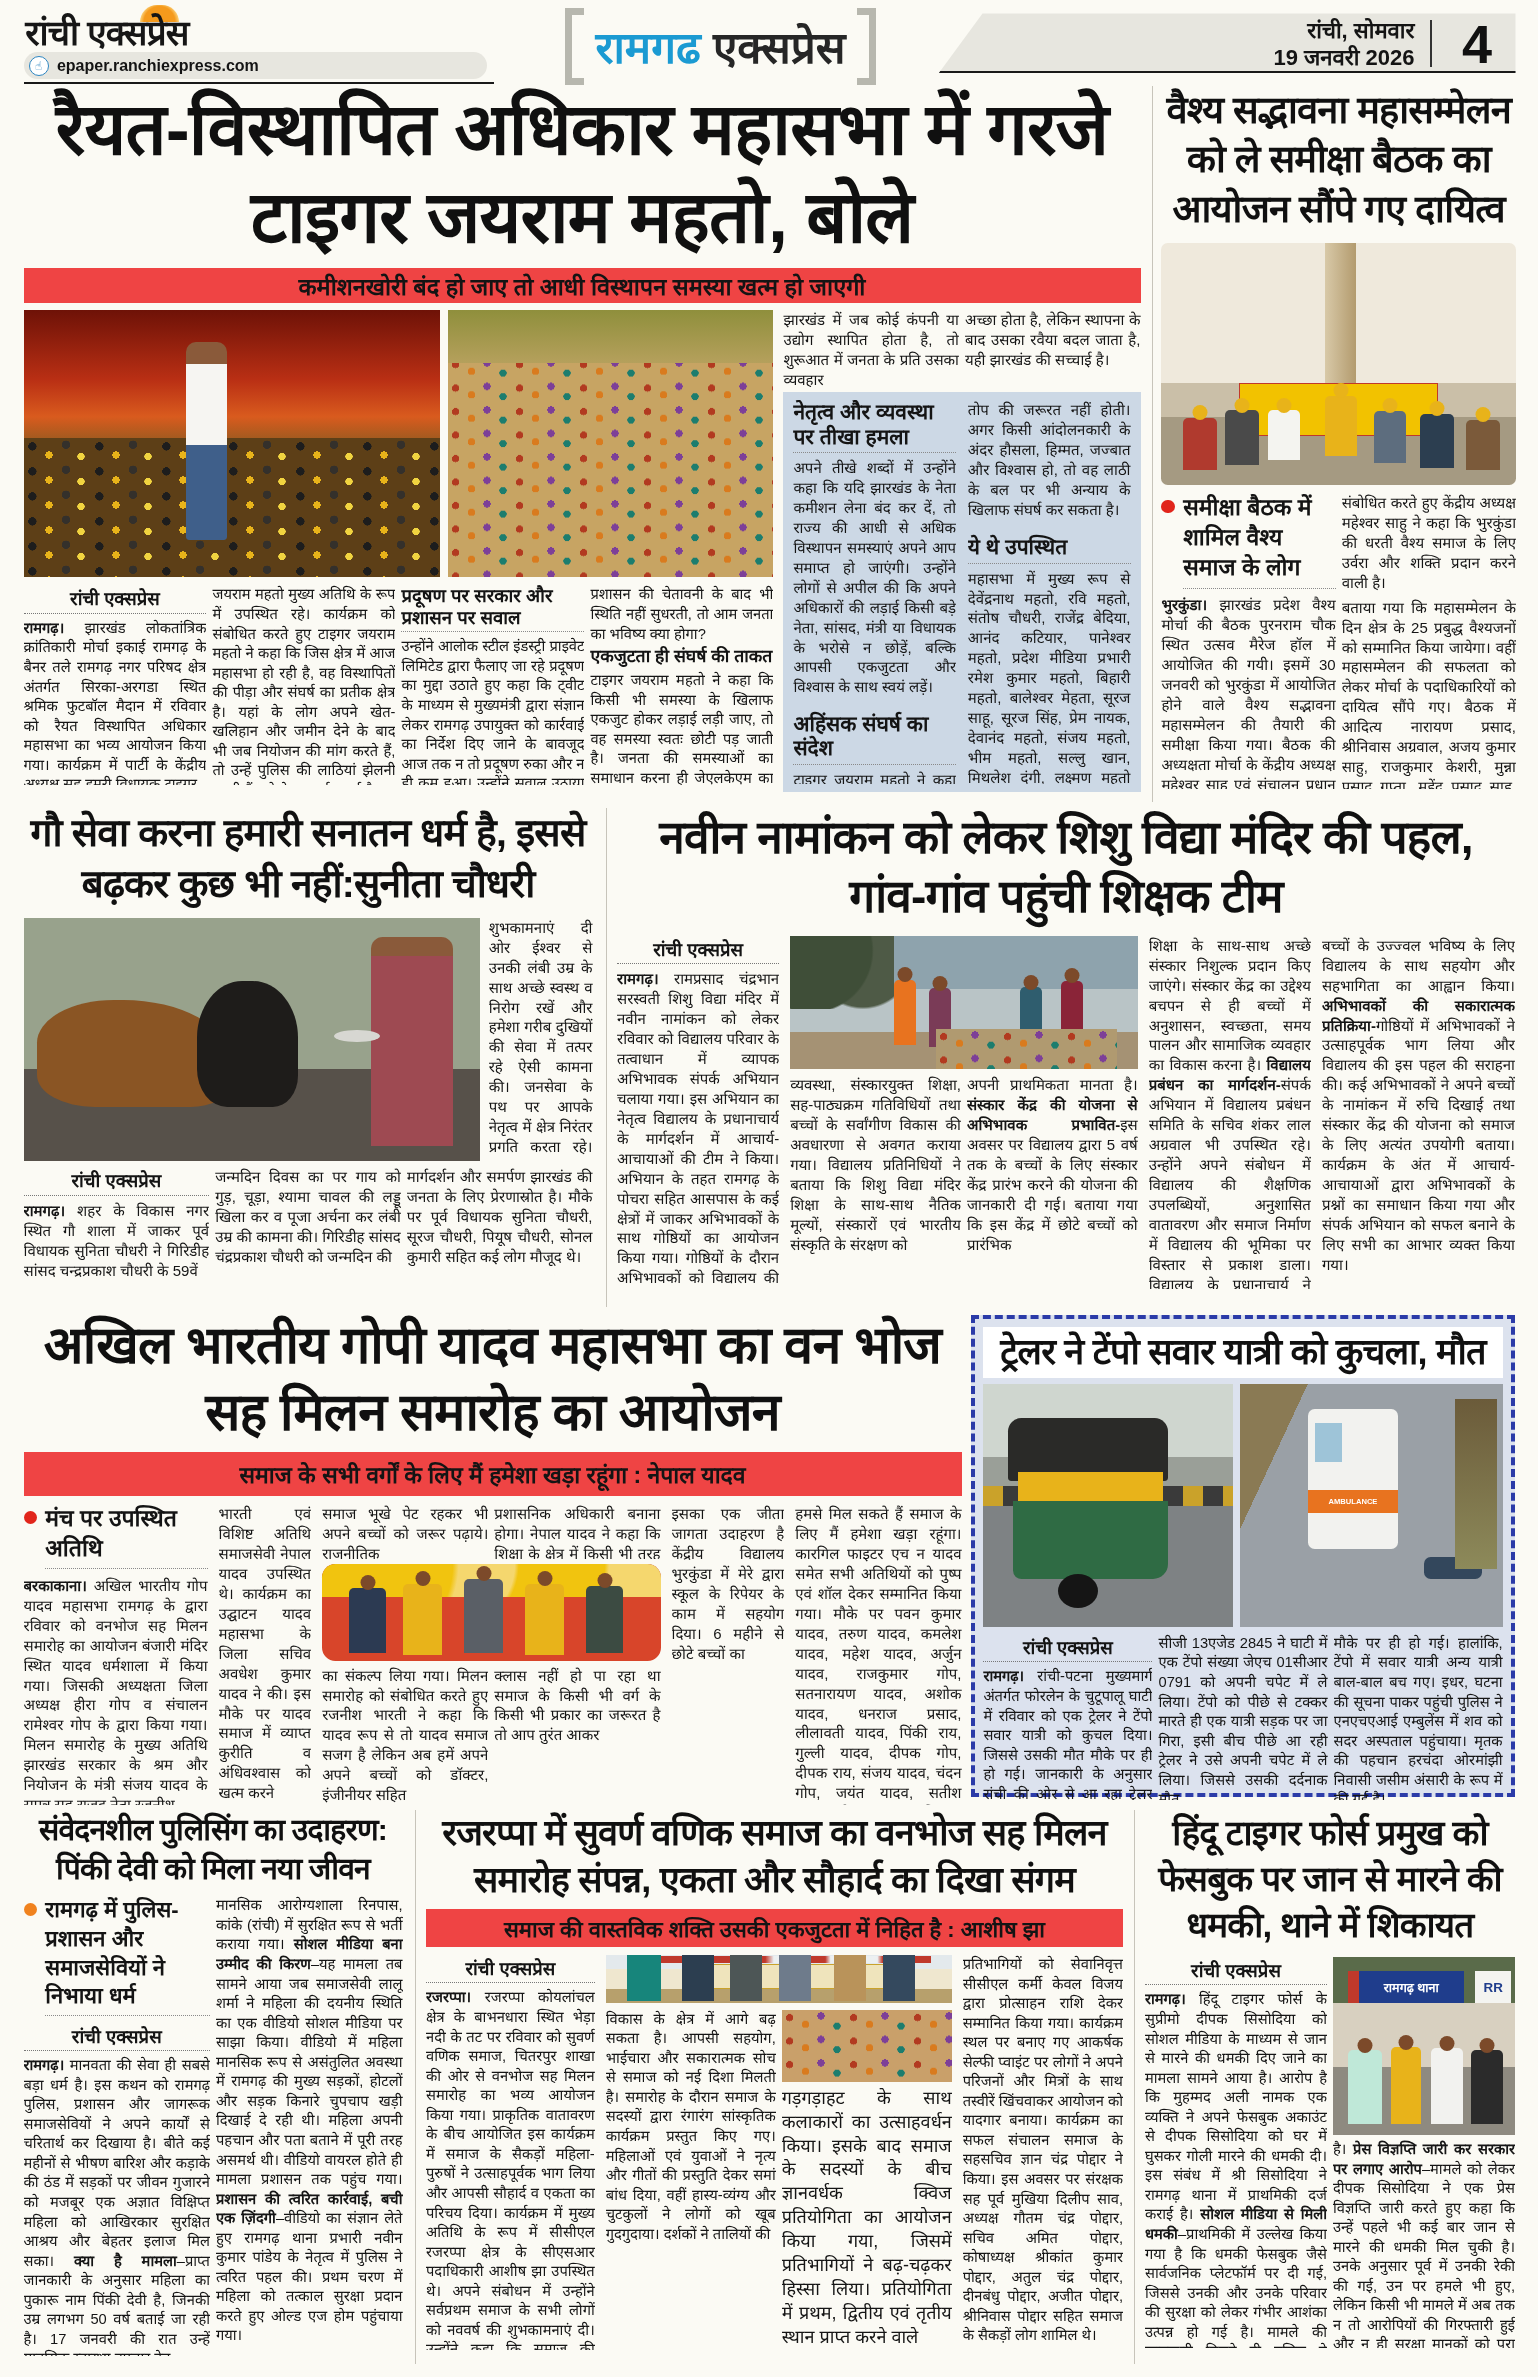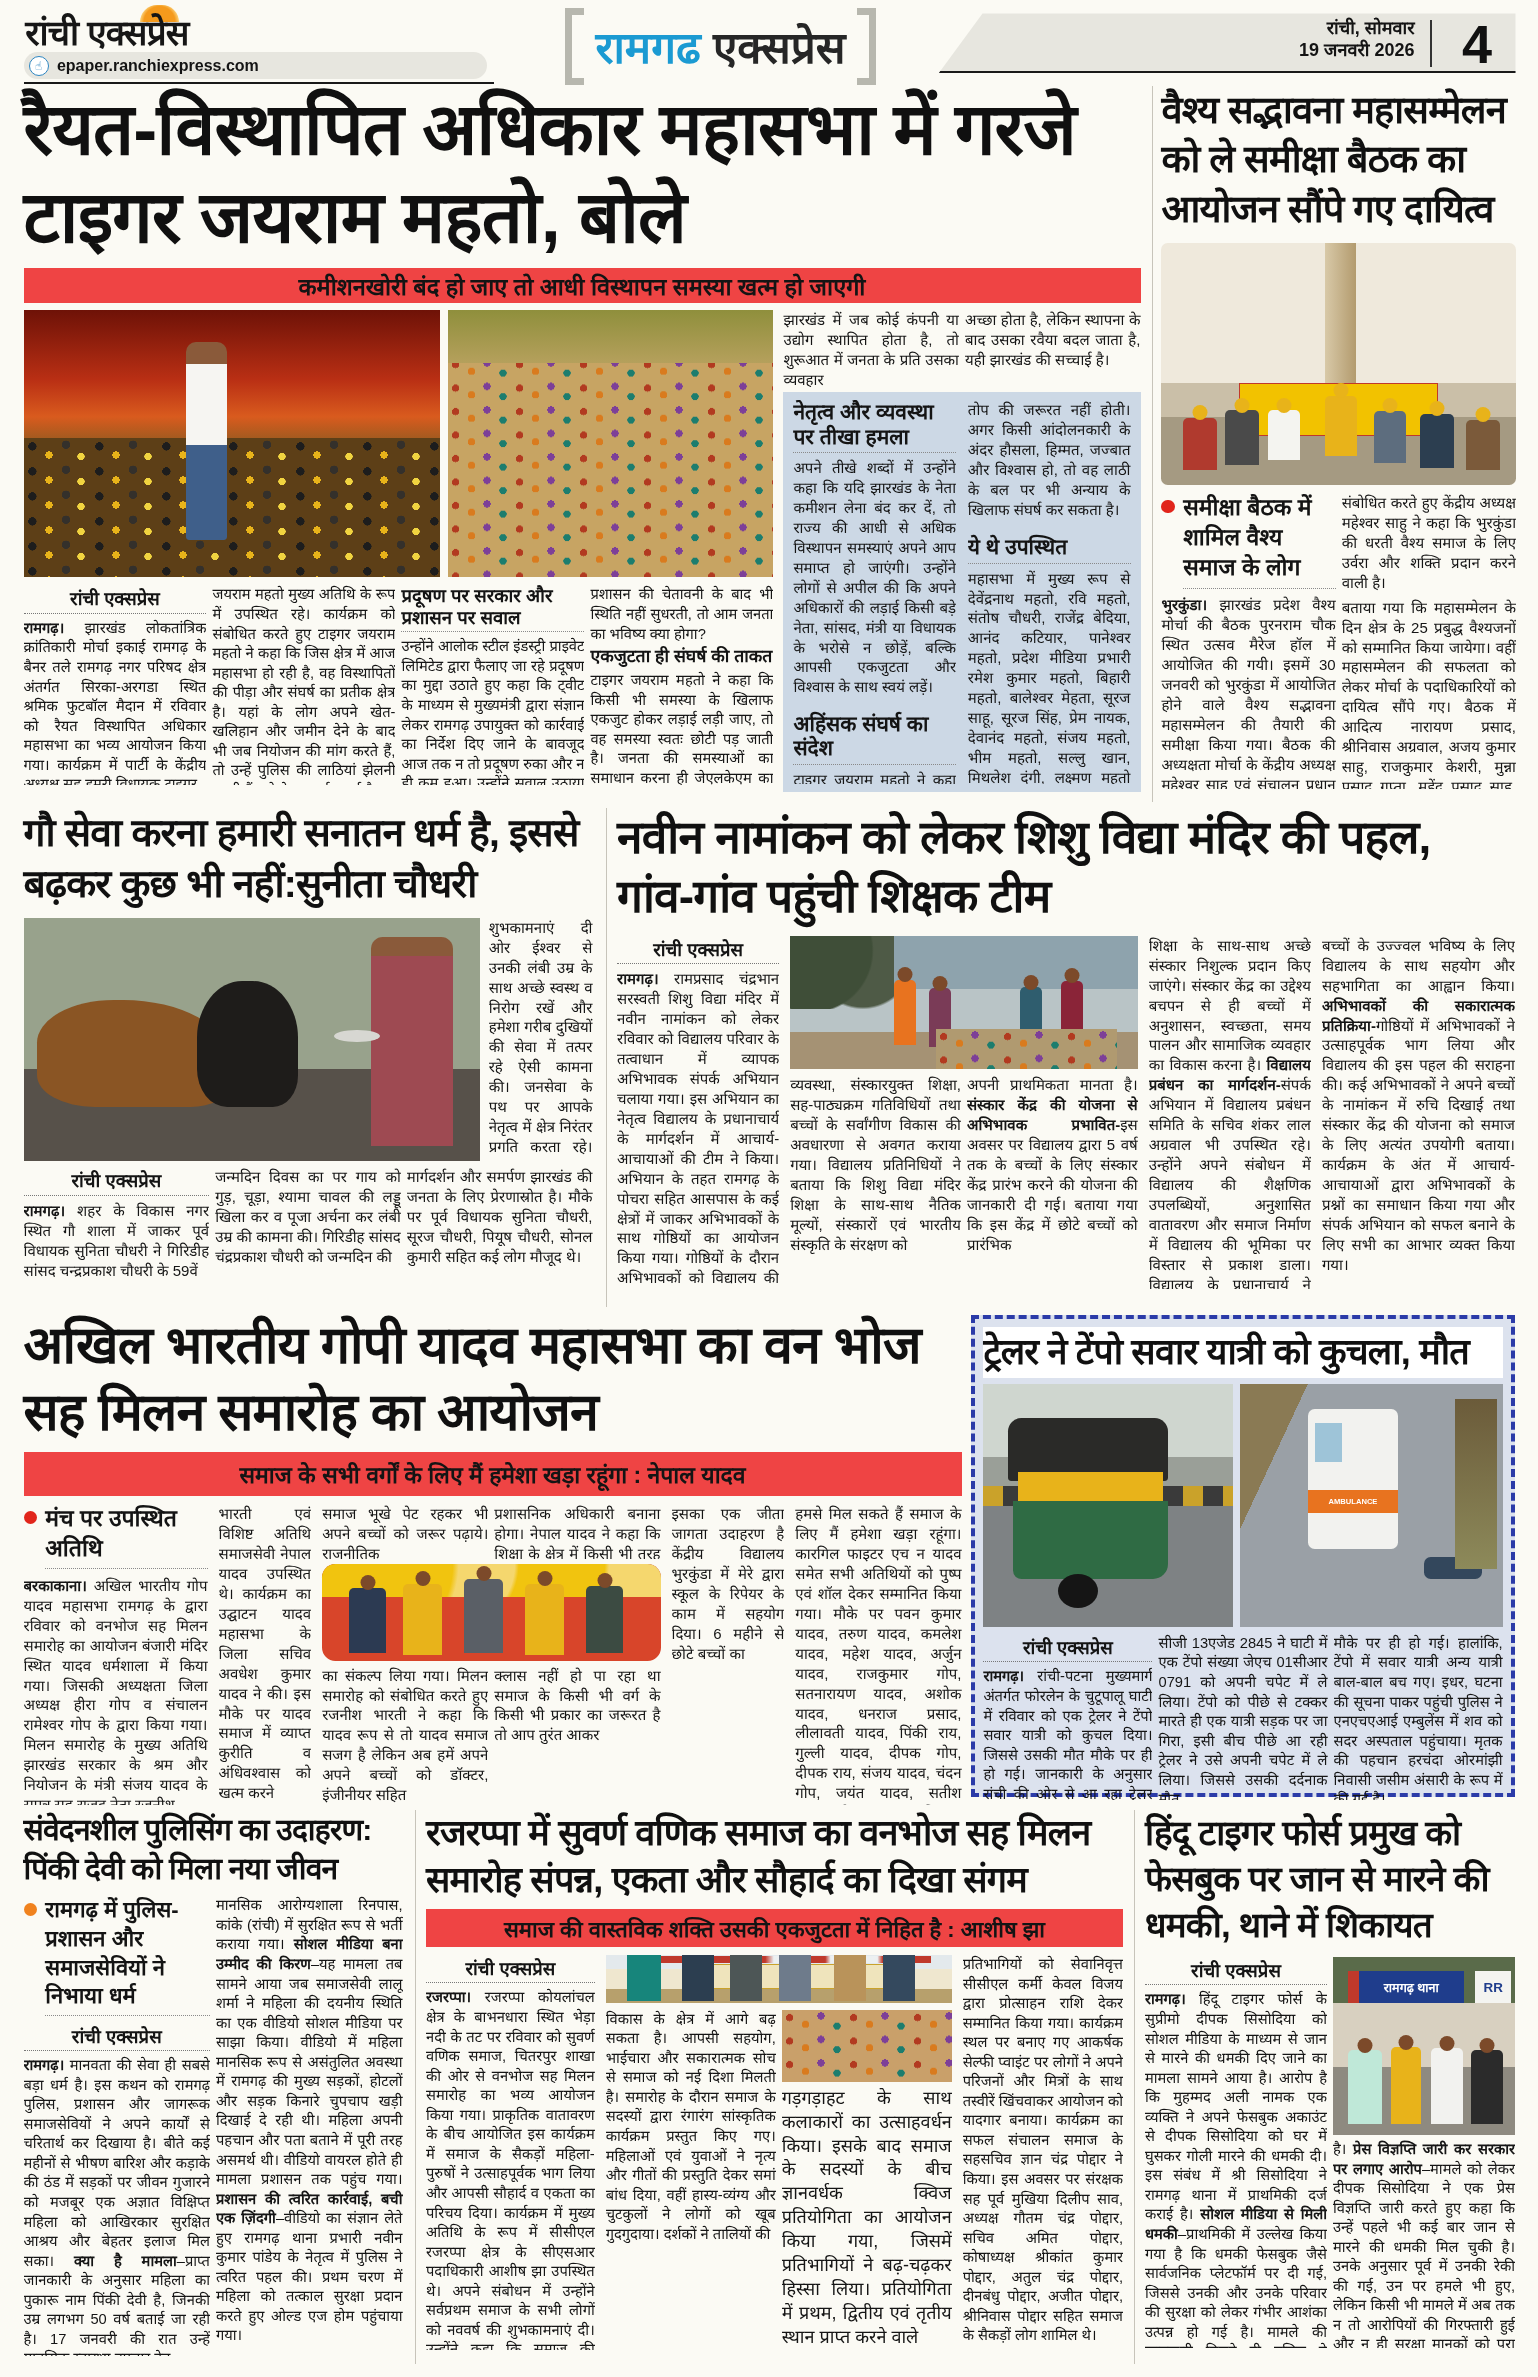--- a/index.html
+++ b/index.html
@@ -1,20 +1,20 @@
 <!DOCTYPE html>
 <html style="font-size:13.4px"><head>
 <meta charset="utf-8">
 <style>
   *{box-sizing:border-box;margin:0;padding:0}
   html,body{background:#e9e7e0}
   body{font-family:"Liberation Sans","DejaVu Sans",sans-serif;}
   #page{position:relative;width:1539px;height:2377px;background:#fbfaf4;color:#141414;overflow:hidden}
   section,header{position:absolute}
-  .hl{font-weight:800;color:#101010;text-align:left;letter-spacing:-0.8px}
+  .hl{font-weight:800;color:#101010;text-align:center;letter-spacing:-0.8px}
   .strap{background:#ef4444;font-weight:700;text-align:center;color:#141414;display:flex;align-items:center;justify-content:center}
   .byline{font-weight:700;font-size:18.5px;text-align:center;border-bottom:1.7px dotted #777;padding-bottom:2.5px;margin-bottom:5px}
   .cols{display:flex;gap:6px}
   .col{flex:1;overflow:hidden}
   .t{font-size:15px;line-height:1.33;text-align:justify;color:#151515}
   .t .dl{font-weight:700}
   .t b{font-weight:700}
   .subh{font-weight:700;font-size:21px;line-height:1.15;border-bottom:1.7px dotted #8a8a8a;padding-bottom:3.4px;margin:15px 0 5px}
   .bullethead{display:flex;gap:8.4px;font-weight:700;font-size:23px;line-height:1.3;margin-bottom:6.7px}
   .bullethead .dot{flex:0 0 13.4px;width:13.4px;height:13.4px;border-radius:50%;margin-top:6.7px}
@@ -57,21 +57,21 @@
     </div>
     <div class="abs" style="left:487px;top:-1.7px;width:420px;height:82px;display:flex;align-items:center;justify-content:center;gap:11.8px">
       <div class="brk brkl"></div>
       <div style="font-size:44px;font-weight:800;white-space:nowrap">
         <span style="color:#1b9ad2">रामगढ</span>
         <span style="color:#262626">एक्सप्रेस</span>
       </div>
       <div class="brk brkr"></div>
     </div>
     <div class="abs" style="left:915px;top:6.7px;width:577px;height:60px;background:#e7e6df;clip-path:polygon(44px 0,100% 0,100% 100%,0 100%);border-bottom:2.5px solid #191919">
-      <div class="abs" style="right:101px;top:5px;text-align:right;font-weight:700;font-size:18px;line-height:1.2;color:#141414">
+      <div class="abs" style="right:101px;top:5px;text-align:right;font-weight:700;font-size:22px;line-height:1.2;color:#141414">
         <div>रांची, सोमवार</div>
         <div>19 जनवरी 2026</div>
       </div>
       <div class="abs" style="right:84px;top:6.7px;width:1.7px;height:47px;background:#333"></div>
       <div class="abs" style="right:23.5px;top:0;font-size:54px;font-weight:800;color:#111">4</div>
     </div>
   </header>
 
   <section style="left:23.5px;top:86px;width:1117px;height:716px">
     <div class="hl" style="font-size:72px;line-height:1.22">रैयत-विस्थापित अधिकार महासभा में गरजे टाइगर जयराम महतो, बोले</div>

